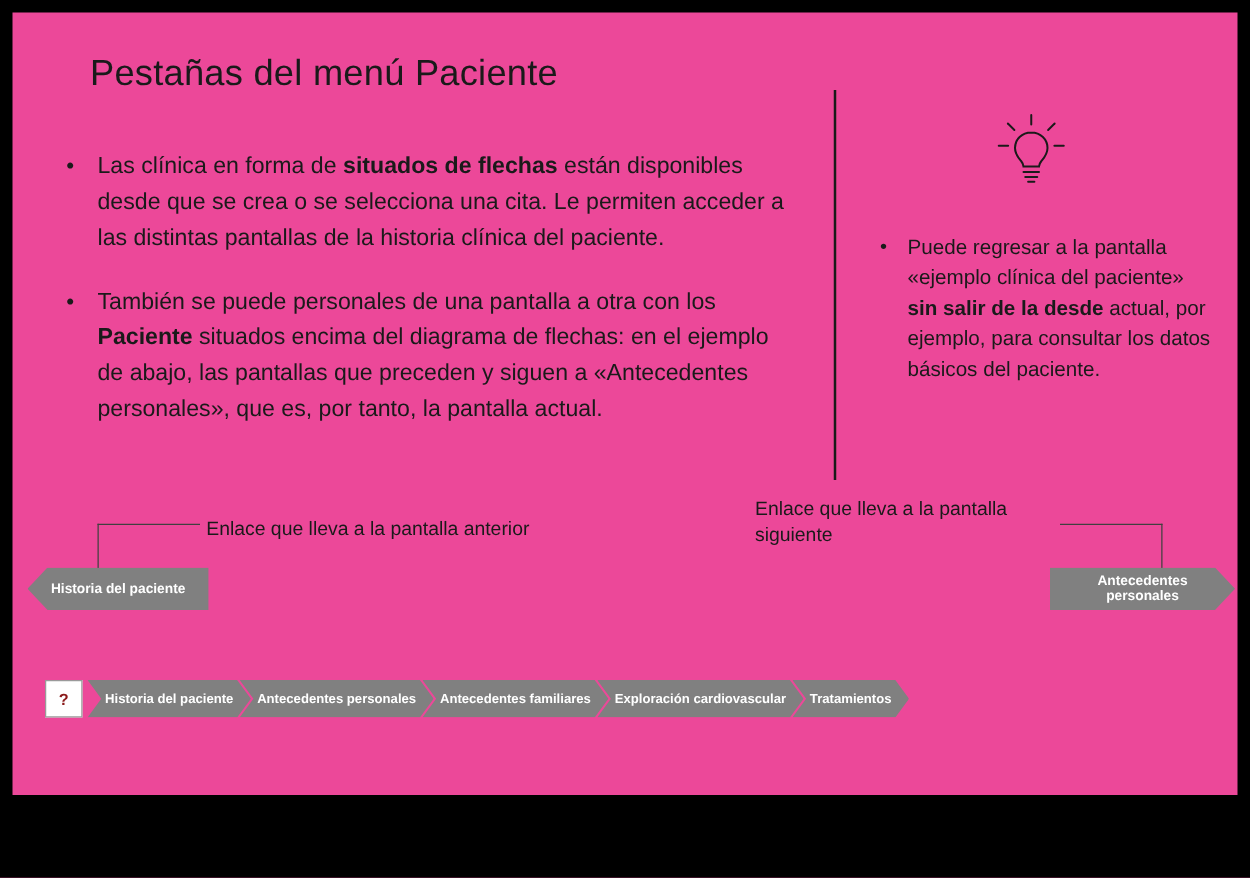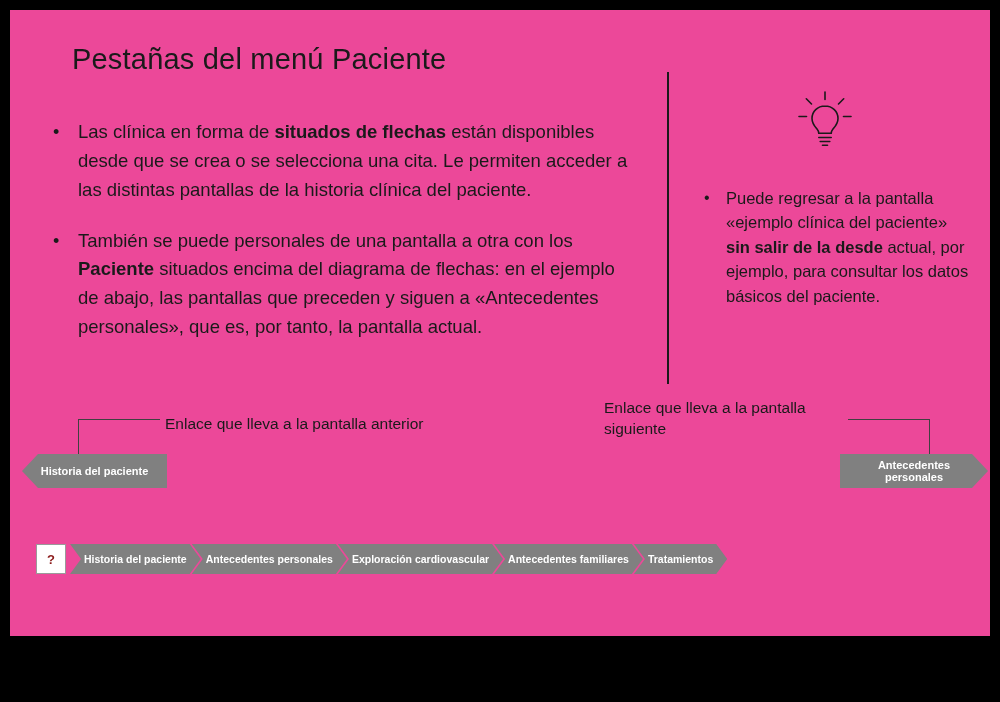--- a/index.html
+++ b/index.html
@@ -238,19 +238,19 @@
   <div class="callout callout-right">Enlace que lleva a la pantalla siguiente</div>
 
   <div class="chev chev-left-sample">Historia del paciente</div>
   <div class="chev chev-right-sample">Antecedentes personales</div>
 
   <div class="crumbbar">
     <div class="crumb-help">?</div>
     <div id="crumbs" style="display:flex;align-items:center;">
         <div class="crumb first">Historia del paciente</div>
         <div class="crumb">Antecedentes personales</div>
+        <div class="crumb">Antecedentes familiares</div>
         <div class="crumb">Exploración cardiovascular</div>
-        <div class="crumb">Antecedentes familiares</div>
         <div class="crumb">Tratamientos</div>
       </div>
   </div>
 
 </div>
 
 </body></html>

